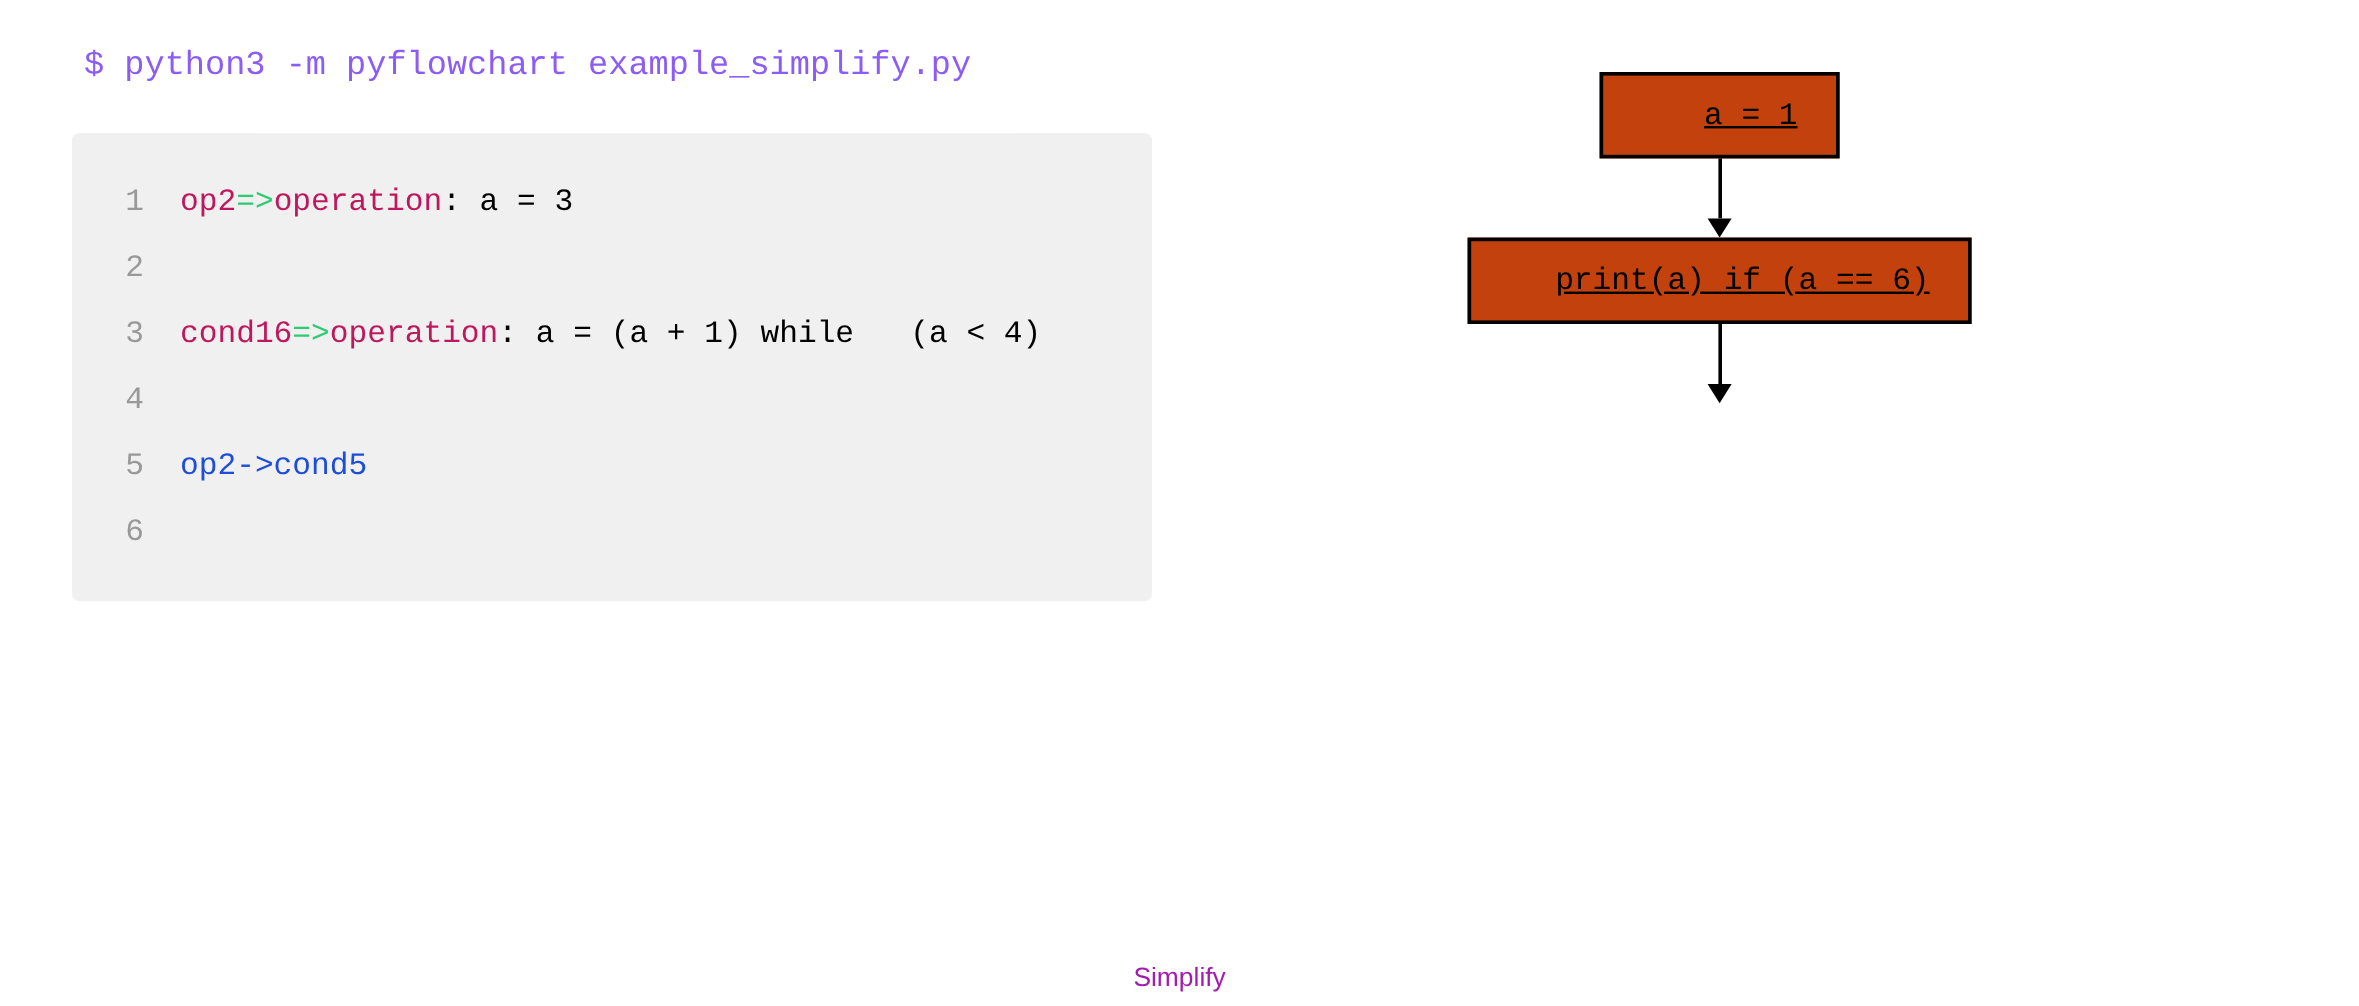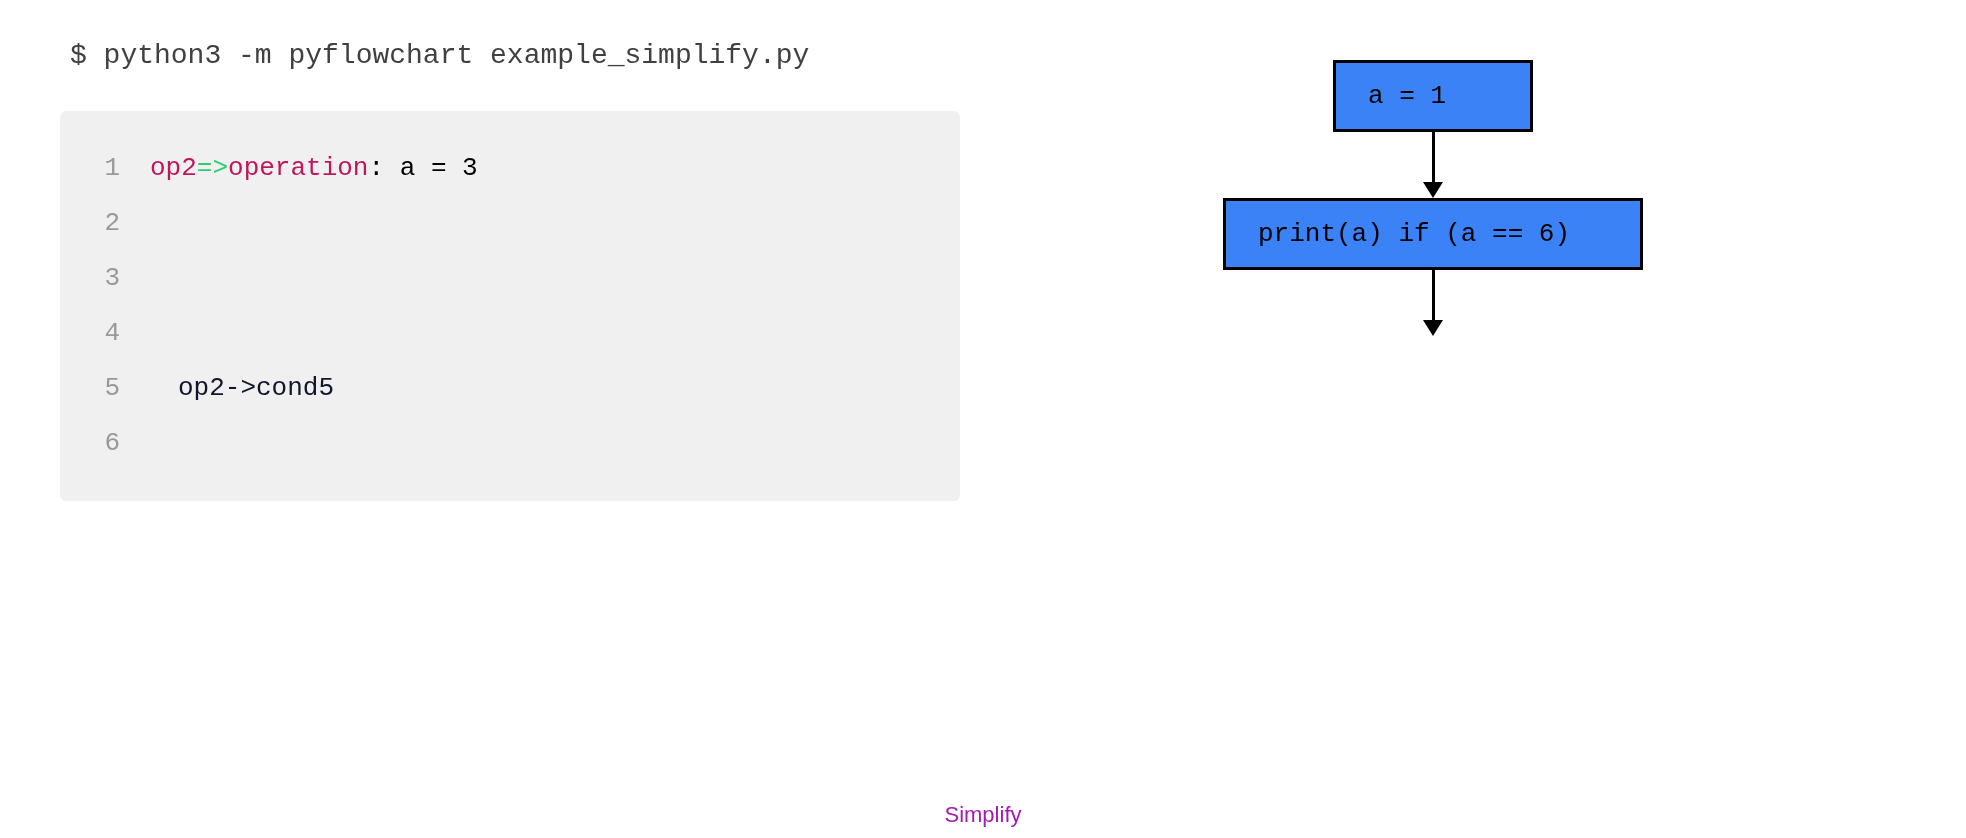--- a/index.html
+++ b/index.html
@@ -23,21 +23,21 @@
     
     .left-panel {
       flex: 0 0 900px;
       display: flex;
       flex-direction: column;
     }
 
     .terminal-command {
       font-family: 'Courier New', Courier, monospace;
       font-size: 28px;
-      color: #404040;
+      color: #8b5cf6;
       margin-bottom: 40px;
       padding-left: 10px;
     }
 
     .code-block {
       background: #f0f0f0;
       border-radius: 6px;
       padding: 30px 0 30px 0;
       font-family: 'Courier New', Courier, monospace;
       font-size: 26px;
@@ -65,48 +65,48 @@
 
     .keyword {
       color: #be185d; 
     }
 
     .arrow-op {
       color: #2ecc71; 
     }
 
     .string-green {
-      color: #0f172a;
-      margin-left: 28px;
+      color: #1d4ed8;
     }
 
     
     .right-panel {
       flex: 1;
       display: flex;
       justify-content: center;
       align-items: flex-start;
       padding-top: 20px;
     }
 
     .flowchart {
       display: flex;
       flex-direction: column;
       align-items: center;
       gap: 0;
     }
 
     .fc-box {
       border: 3px solid #000000;
-      background: #3b82f6;
+      background: #c2410c;
       padding: 18px 32px;
       font-family: 'Courier New', Courier, monospace;
       font-size: 26px;
-      text-align: left;
+      text-align: right;
       min-width: 200px;
+      text-decoration: underline;
     }
 
     .fc-box-wide {
       min-width: 420px;
     }
 
     .fc-arrow {
       display: flex;
       flex-direction: column;
       align-items: center;
@@ -154,20 +154,23 @@
           <span class="keyword">op2</span><span class="arrow-op">=&gt;</span><span class="keyword">operation</span><span>: a = 3</span>
         </span>
       </div>
 
       <div class="code-line">
         <span class="line-number">2</span>
       </div>
 
       <div class="code-line">
         <span class="line-number">3</span>
+        <span class="line-content">
+          <span class="keyword">cond16</span><span class="arrow-op">=&gt;</span><span class="keyword">operation</span><span>: a = (a + 1) while &nbsp; (a &lt; 4)</span>
+        </span>
       </div>
 
       <div class="code-line">
         <span class="line-number">4</span>
         <span class="line-content">&nbsp;</span>
       </div>
 
       <div class="code-line">
         <span class="line-number">5</span>
         <span class="line-content">

